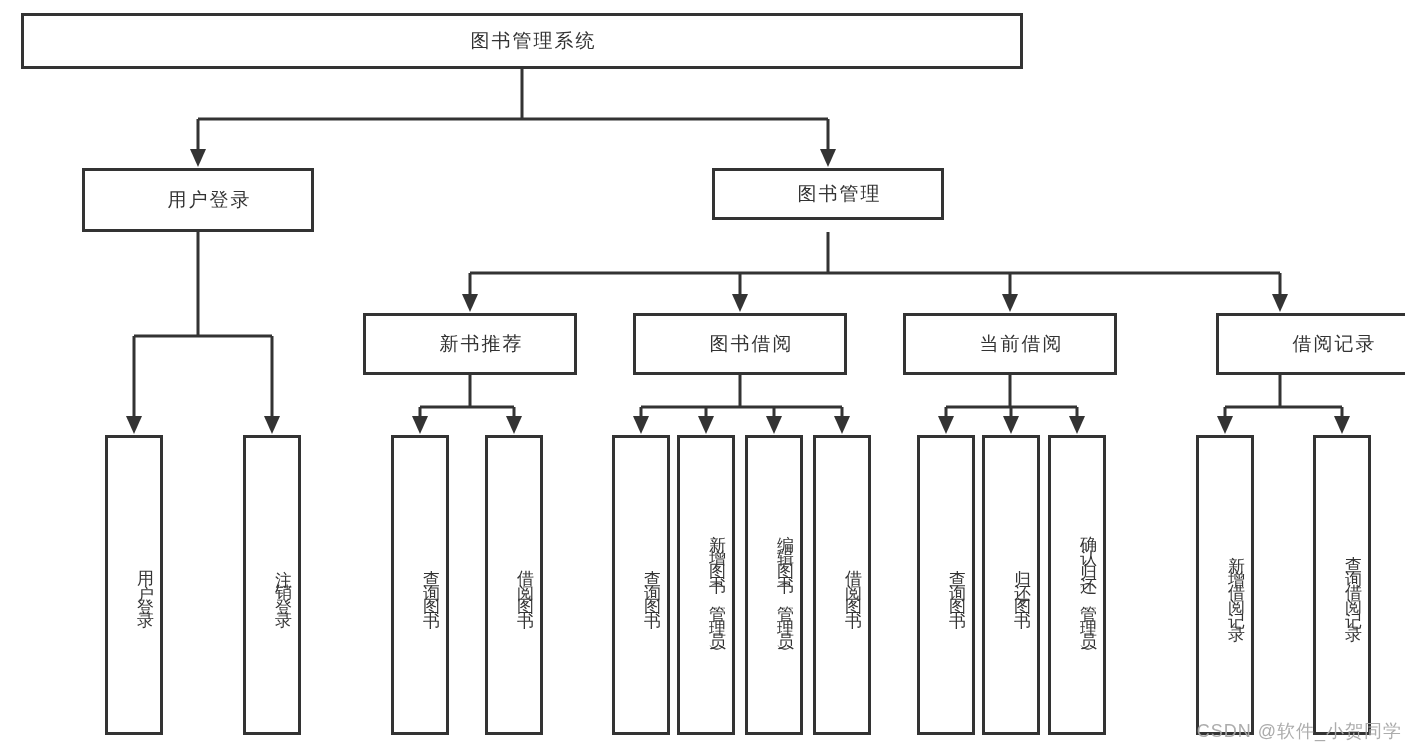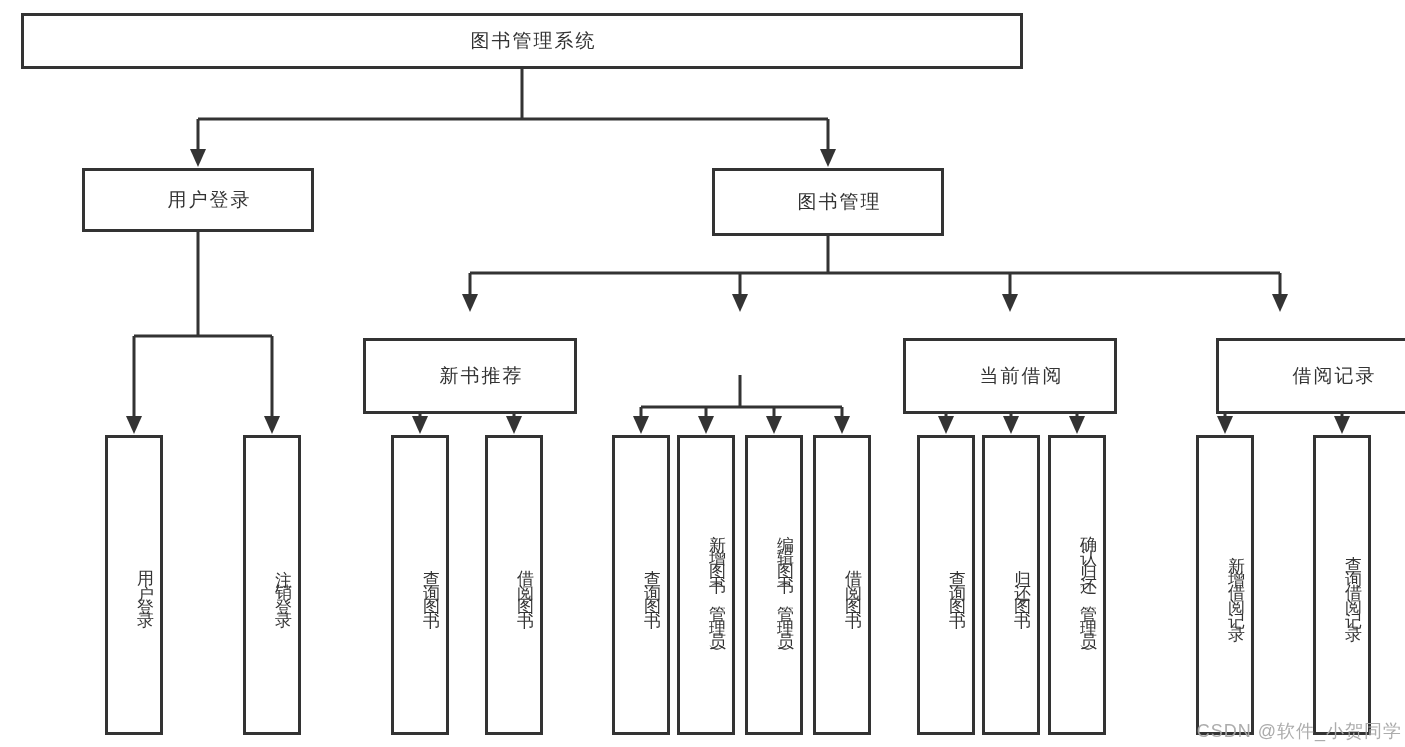--- a/index.html
+++ b/index.html
@@ -28,22 +28,22 @@
     writing-mode: vertical-rl;
     text-orientation: mixed;
     font-size: 17px;
     letter-spacing: 14px;
     line-height: 1;
     color: #333333;
   }
   
   .n-root { left: 21px;  top: 13px;  width: 1002px; height: 56px; }
   .n-l2a  { left: 82px;  top: 168px; width: 232px;  height: 64px; }
-  .n-l2b  { left: 712px; top: 168px; width: 232px;  height: 68px; }
-  .n-l3   { top: 313px;  width: 214px; height: 76px; margin-top: 25px; }
+  .n-l2b  { left: 712px; top: 168px; width: 232px;  height: 52px; }
+  .n-l3   { top: 313px;  width: 214px; height: 62px; }
   .n-l3-0 { left: 363px; }  .n-l3-1 { left: 633px; }
   .n-l3-2 { left: 903px; text-align: center; }  .n-l3-3 { left: 1216px; text-align: center; }
   .leaf   { top: 435px; width: 58px; height: 300px; }
   .lf-a1 { left: 105px; }  .lf-a2 { left: 243px; }
   .lf-b1 { left: 391px; }  .lf-b2 { left: 485px; }
   .lf-c1 { left: 612px; }  .lf-c2 { left: 677px; }
   .lf-c3 { left: 745px; }  .lf-c4 { left: 813px; }
   .lf-d1 { left: 917px; }  .lf-d2 { left: 982px; }  .lf-d3 { left: 1048px; }
   .lf-e1 { left: 1196px; } .lf-e2 { left: 1313px; }
   .watermark {
@@ -132,20 +132,23 @@
   <div class="node h n-l2a">
     <span>用户登录</span>
   </div>
   <div class="node h n-l2b">
     <span>图书管理</span>
   </div>
 
   <div class="node h n-l3 n-l3-0">
     <span>新书推荐</span>
   </div>
+  <div class="node h n-l3 n-l3-1">
+    <span>图书借阅</span>
+  </div>
   <div class="node h n-l3 n-l3-2">
     <span>当前借阅</span>
   </div>
   <div class="node h n-l3 n-l3-3">
     <span>借阅记录</span>
   </div>
 
   <div class="node v leaf lf-a1">
     <span>用户登录</span>
   </div>

